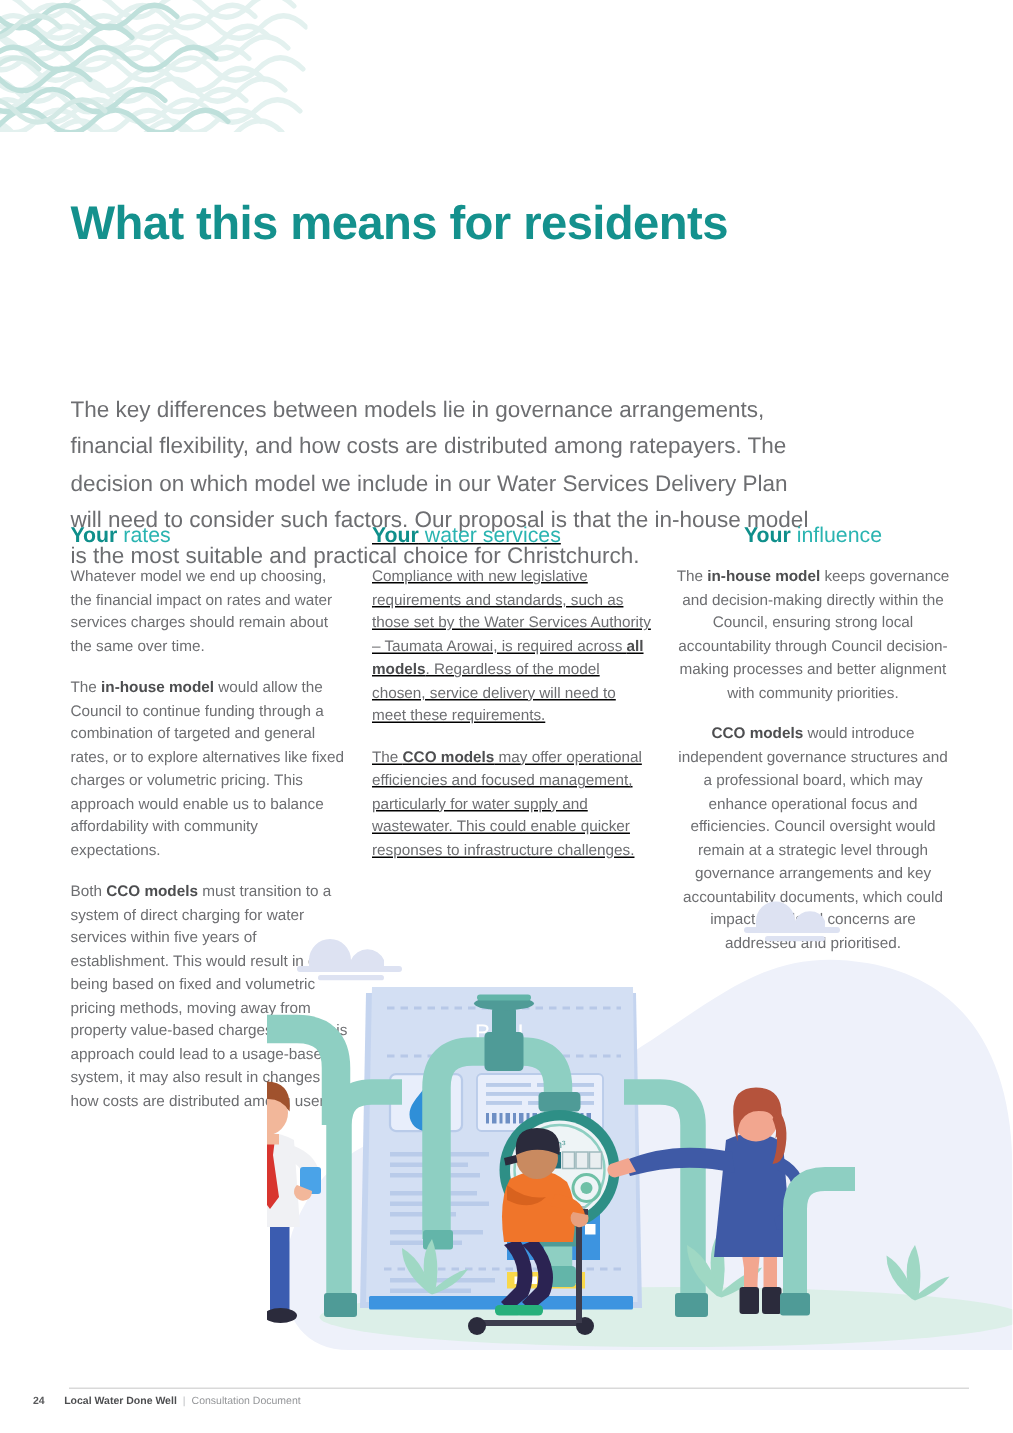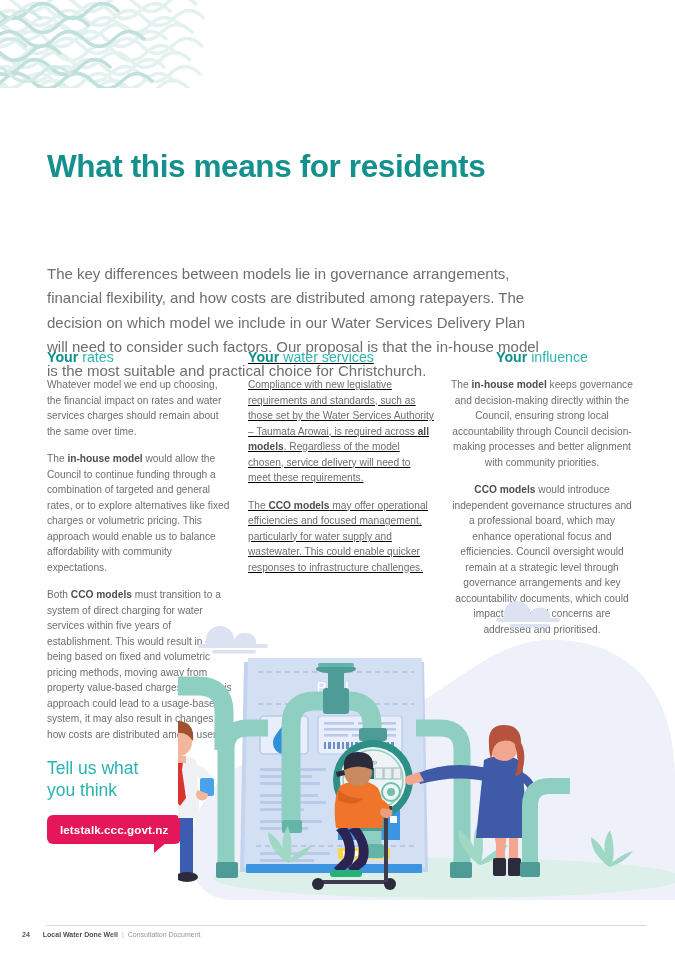--- a/index.html
+++ b/index.html
@@ -14,21 +14,21 @@
   .page{position:relative;width:675px;height:955px;overflow:hidden;background:#fff;}
 
   
   .waves{position:absolute;left:0;top:0;width:205px;height:88px;overflow:hidden;}
   .waves svg{display:block;}
 
   
   .h1{
     position:absolute;left:47px;top:131px;
     font-size:31.5px;font-weight:bold;color:#14918d;
-    letter-spacing:-0.4px;line-height:1.1;margin-top:18px;
+    letter-spacing:-0.4px;line-height:1.1;
   }
 
   
   .lede{
     position:absolute;left:47px;top:189px;width:560px;
     font-size:11.6px;color:#58595b;line-height:1.5;
   }
   .intro{
     position:absolute;left:47px;top:230px;width:497px;
     font-size:15px;color:#6d6e71;line-height:1.62;margin-top:32px;
@@ -163,25 +163,20 @@
         <b>Your</b><span> influence</span>
       </div>
       <div>
           <p><span>The </span><b>in-house model</b><span> keeps governance and decision-making directly within the Council, ensuring strong local accountability through Council decision-making processes and better alignment with community priorities.</span></p>
           <p><b>CCO models</b><span> would introduce independent governance structures and a professional board, which may enhance operational focus and efficiencies. Council oversight would remain at a strategic level through governance arrangements and key accountability documents, which could impact how local concerns are addressed and prioritised.</span></p>
         </div>
     </div>
 
   </div>
 
-  <div class="tellus">
-    <div>Tell us what</div>
-    <div>you think</div>
-  </div>
-  <div class="bubble">letstalk.ccc.govt.nz</div>
 
   <div class="illo">
     <svg width="497" height="320" viewBox="0 0 497 320" xmlns="http://www.w3.org/2000/svg">
 
       <path d="M55 300 C 5 300, 0 240, 30 195 C 70 135, 165 150, 230 110 C 300 68, 330 30, 400 42 C 470 54, 497 110, 497 180 L497 300 Z" fill="#eef1fa"></path>
 
       <ellipse cx="270" cy="278" rx="235" ry="20" fill="#dcefe8"></ellipse>
 
       <g fill="#dde2f2">
         <path d="M28 40 a14 14 0 0 1 28 0 a12 12 0 0 1 22 0 l0 6 l-50 0 Z"></path>

